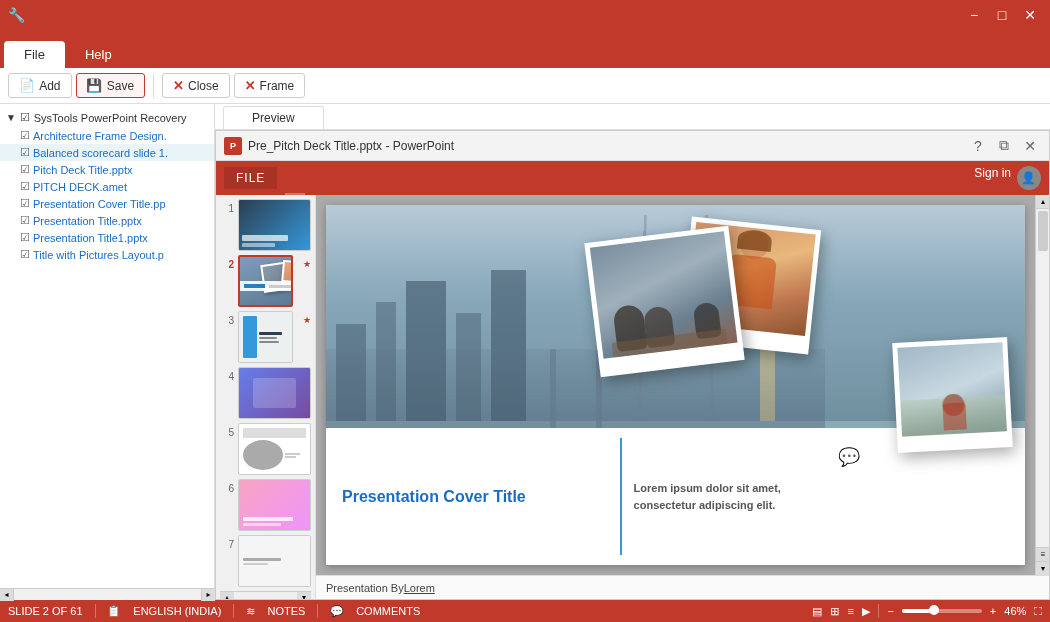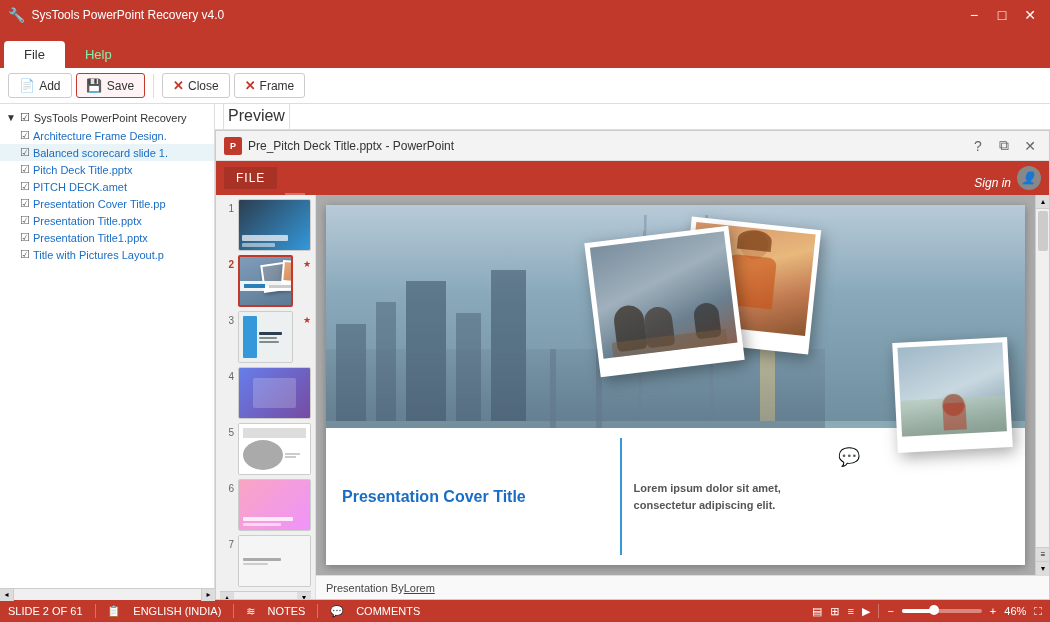--- a/index.html
+++ b/index.html
@@ -25,21 +25,21 @@
       height: 38px;
       display: flex;
       align-items: flex-end;
       padding: 0 4px;
     }
     .menu-tab {
       padding: 6px 20px;
       cursor: pointer;
       font-size: 13px;
       border-radius: 4px 4px 0 0;
-      color: #86efac;
+      color: #ffffff;
     }
     .menu-tab.active { background: white; color: #333; }
 
     
     .toolbar {
       background: white;
       height: 36px;
       display: flex;
       align-items: center;
       padding: 0 8px;
@@ -109,22 +109,22 @@
     }
     .preview-tab-bar {
       background: white;
       border-bottom: 1px solid #ddd;
       padding: 0 8px;
       display: flex;
       align-items: flex-end;
       height: 26px;
     }
     .preview-tab {
-      padding: 4px 4px;
-      font-size: 16px;
+      padding: 4px 28px;
+      font-size: 12px;
       border: 1px solid #ddd;
       border-bottom: none;
       background: white;
       border-radius: 3px 3px 0 0;
       color: #333;
     }
 
     
     .ppt-window {
       flex: 1;
@@ -163,26 +163,25 @@
       color: white;
       border: none;
       padding: 4px 12px;
       font-size: 12px;
       cursor: pointer;
       letter-spacing: 1px;
     }
     .ppt-sign-in {
       margin-left: auto;
       display: flex;
-      align-items: flex-end;
+      align-items: flex-start;
       gap: 6px;
       color: white;
       font-size: 12px;
       cursor: pointer;
-      font-style: italic;
     }
     .avatar-icon { width: 24px; height: 24px; background: #888; border-radius: 50%; display: flex; align-items: center; justify-content: center; color: white; font-size: 12px; }
 
     
     .ppt-content {
       flex: 1;
       display: flex;
       overflow: hidden;
     }
 
@@ -282,21 +281,20 @@
       color: #444;
     }
     .underline-text { text-decoration: underline; }
   </style>
 </head>
 <body>
 
 <div class="title-bar">
   <div class="title-bar-left">
     <span style="font-size:14px;">🔧</span>
-    <span>SysTools PowerPoint Recovery v4.0</span>
   </div>
   <div class="title-bar-controls">
     <button class="title-btn">−</button>
     <button class="title-btn">□</button>
     <button class="title-btn">✕</button>
   </div>
 </div>
 
 <div class="menu-bar">
   <div class="menu-tab active">File</div>

